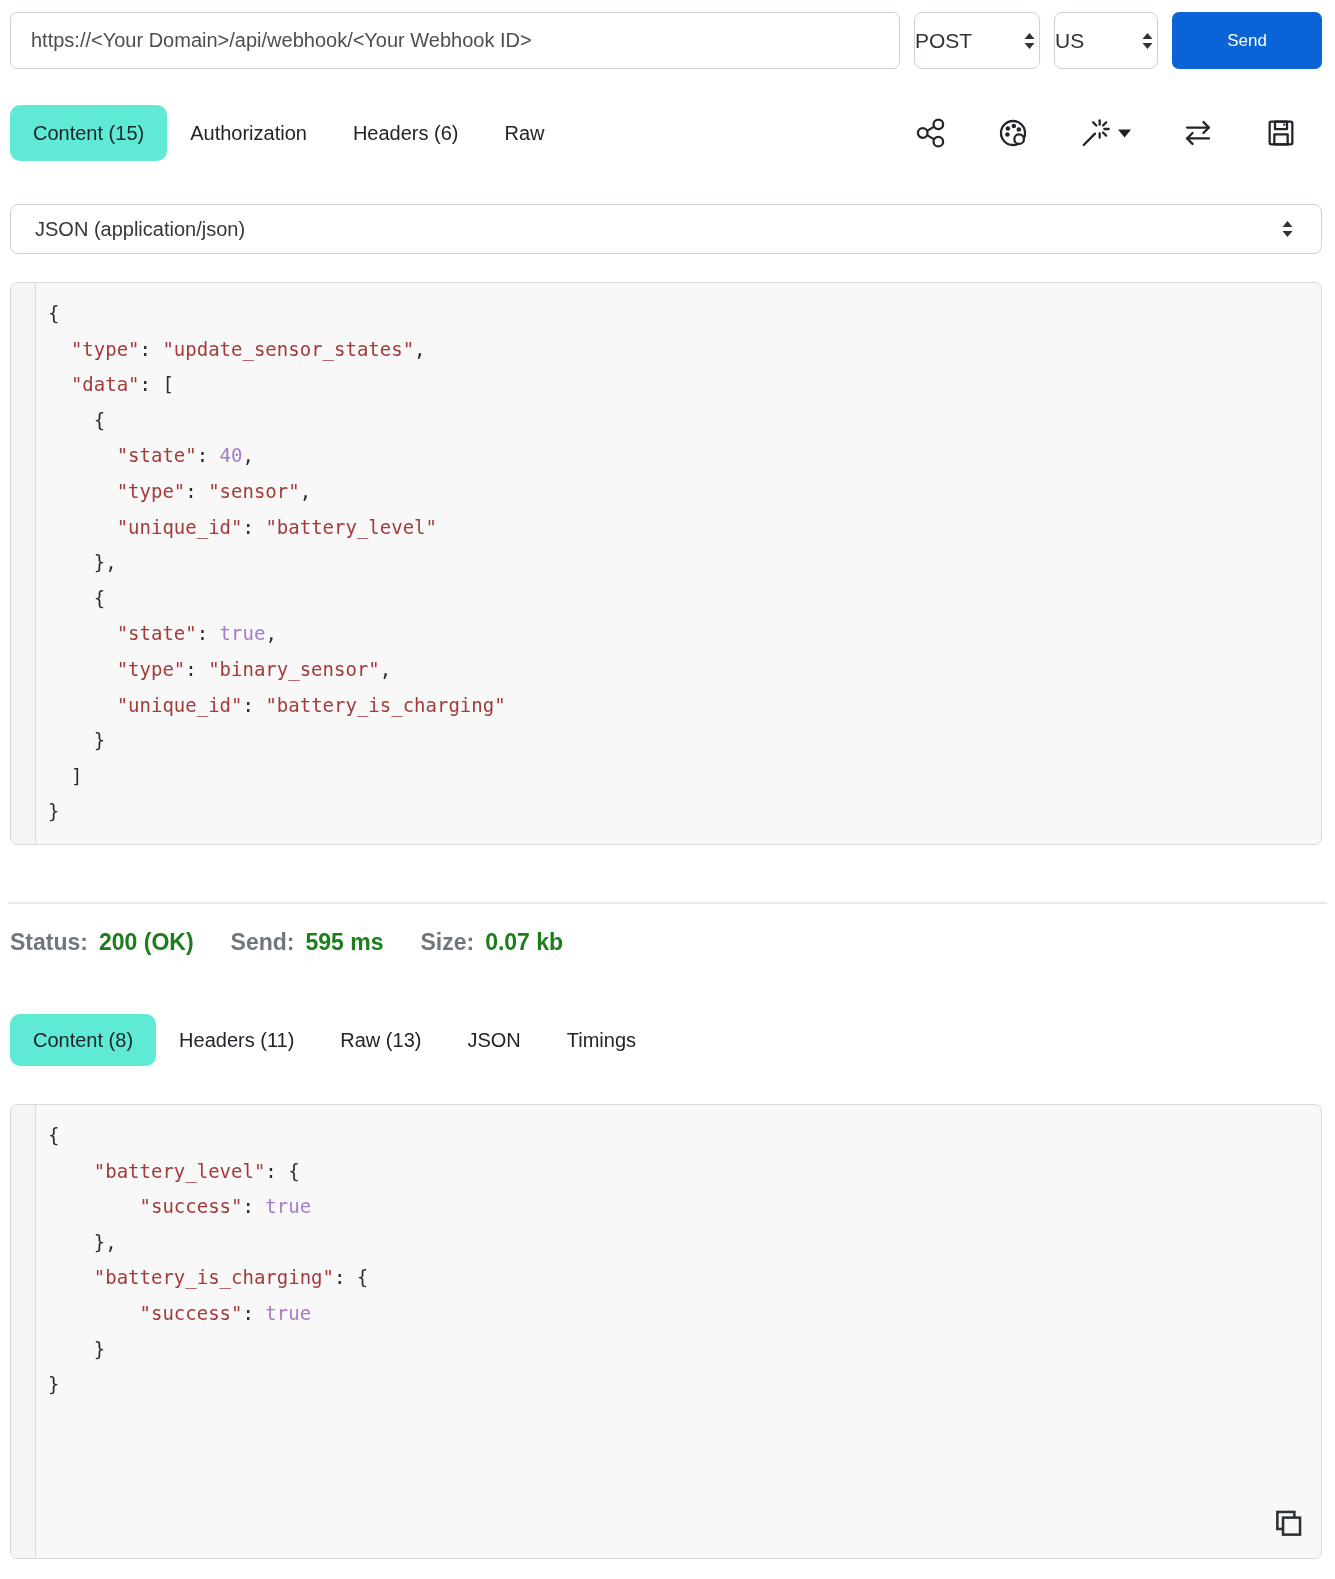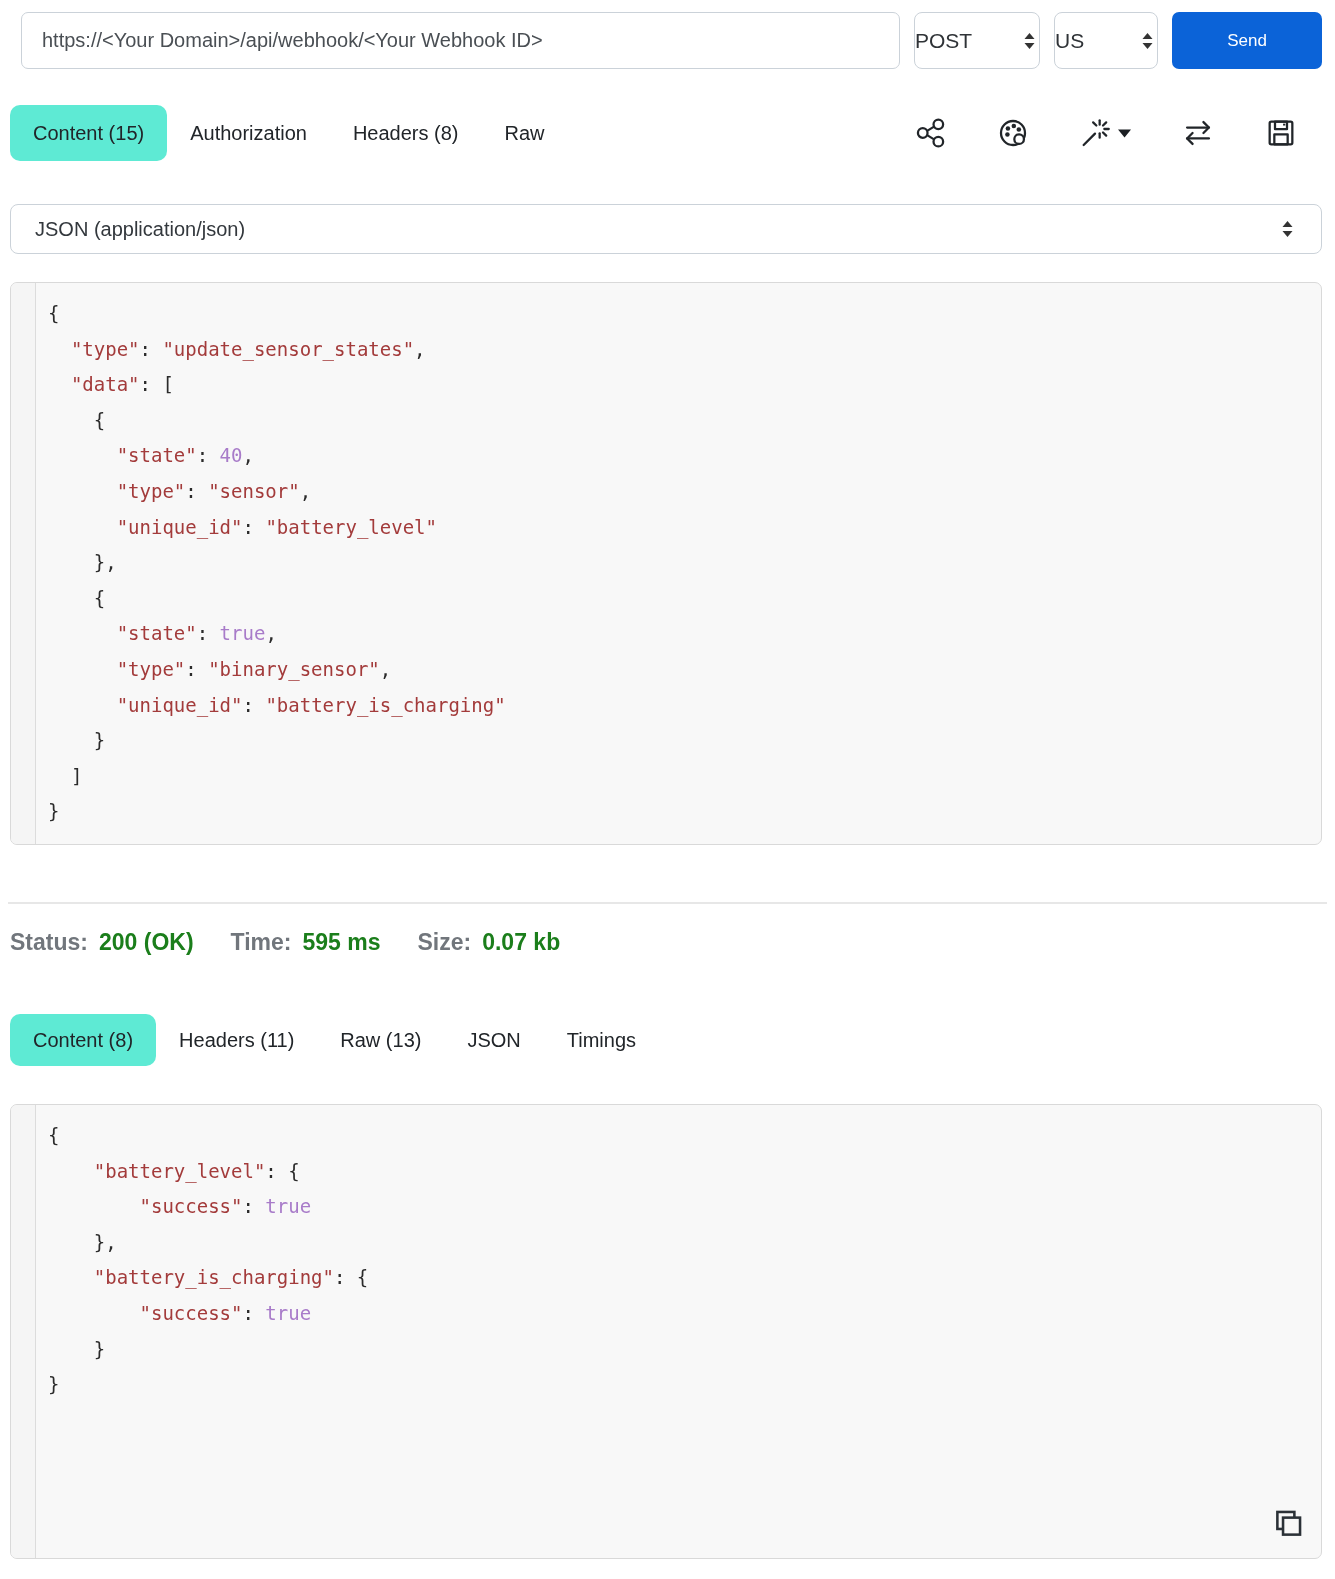--- a/index.html
+++ b/index.html
@@ -7,21 +7,21 @@
   body {
     width:1335px; height:1579px;
     font-family:"Liberation Sans", sans-serif;
     color:#212529; overflow:hidden;
   }
   
   .topbar { display:flex; gap:14px; margin:12px 13px 0 10px; height:57px; }
   .url-input {
     flex:1; border:1px solid #cbd2d9; border-radius:7px;
     padding:0 20px; font-size:20px; color:#4a4f54;
-    font-family:"Liberation Sans", sans-serif; background:#fff; outline:none;margin-left:11px;
+    font-family:"Liberation Sans", sans-serif; background:#fff; outline:none;
   }
   .select {
     border:1px solid #cbd2d9; border-radius:8px; background:#fff;
     display:flex; align-items:center; justify-content:space-between; gap:16px;
     font-size:21px; color:#2f3337; cursor:pointer;
   }
   .select.method { width:126px; }
   .select.locale { width:104px; }
   .send-btn {
     width:150px; border:none; border-radius:7px;
@@ -82,21 +82,21 @@
       <polygon points="9.5,3 4.5,9 14.5,9" fill="#333"></polygon>
       <polygon points="9.5,19 4.5,13 14.5,13" fill="#333"></polygon>
     </svg>
   </div>
   <button class="send-btn">Send</button>
 </div>
 
 <div class="tabrow">
   <div class="tab active">Content (15)</div>
   <div class="tab">Authorization</div>
-  <div class="tab">Headers (8)</div>
+  <div class="tab">Headers (6)</div>
   <div class="tab">Raw</div>
 
   <div class="toolbar">
     <button class="icon-btn">
       <svg width="32" height="32" viewBox="0 0 24 24" fill="none" stroke="#212529" stroke-width="1.7">
         <circle cx="17.5" cy="5.5" r="3.6"></circle>
           <circle cx="5.8" cy="12" r="3.6"></circle>
           <circle cx="17.5" cy="18.5" r="3.6"></circle>
         <line x1="9.1" y1="10.4" x2="14.3" y2="7.2"></line>
           <line x1="9.1" y1="13.6" x2="14.3" y2="16.8"></line>
@@ -172,21 +172,21 @@
       <div class="code-line"><span class="tk-p">  ]</span></div>
       <div class="code-line"><span class="tk-p">}</span></div>
     </div>
 </div>
 
 <hr class="divider">
 
 <div class="statusrow">
   <span class="lbl">Status:</span>
   <span class="val">200 (OK)</span>
-  <span class="lbl">Time:</span>
+  <span class="lbl">Send:</span>
   <span class="val">595 ms</span>
   <span class="lbl">Size:</span>
   <span class="val">0.07 kb</span>
 </div>
 
 <div class="tabrow response">
   <div class="tab active">Content (8)</div>
   <div class="tab">Headers (11)</div>
   <div class="tab">Raw (13)</div>
   <div class="tab">JSON</div>

